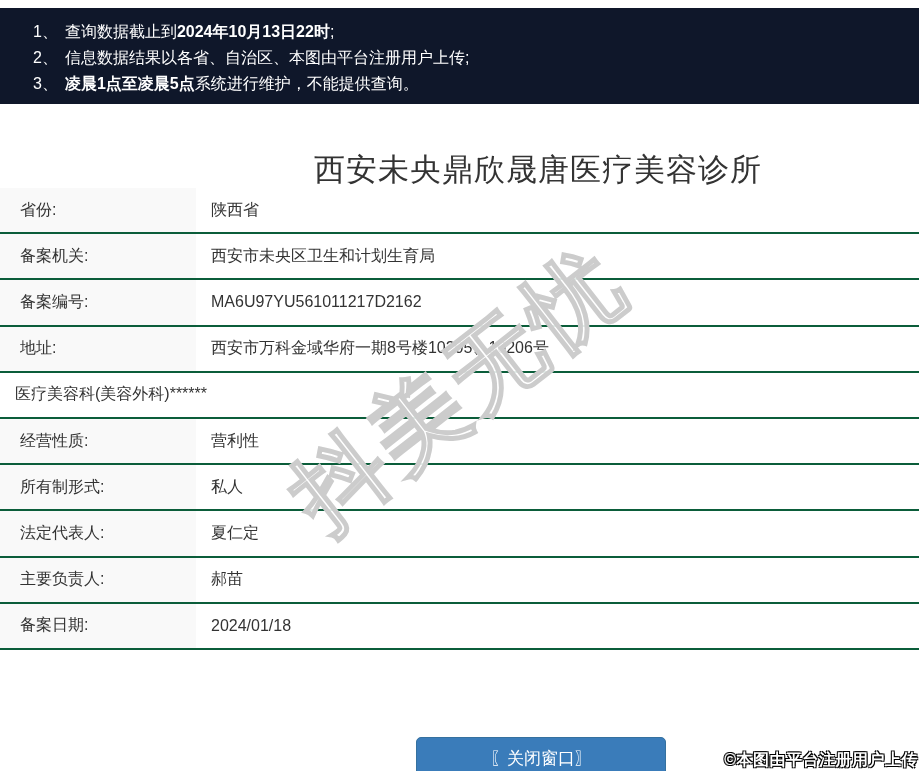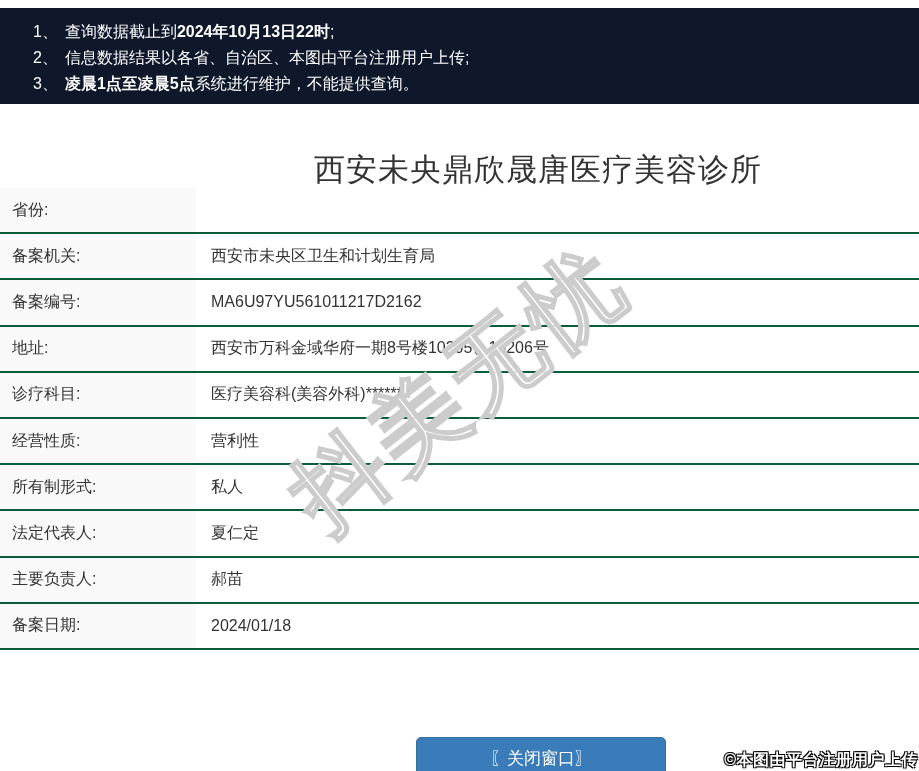--- a/index.html
+++ b/index.html
@@ -46,21 +46,21 @@
     display: flex;
     align-items: stretch;
     height: 46.2px;
     border-bottom: 2px solid #0b5d3a;
     font-size: 16px;
   }
   .row .label {
     width: 196px;
     background: #f9f9f9;
     display: flex; align-items: center;
-    padding-left: 12px;
+    padding-left: 20px;
     flex: 0 0 auto;
   }
   .row .value {
     display: flex; align-items: center;
     padding-left: 15px;
     flex: 1 1 auto;
     white-space: nowrap;
   }
 
   
@@ -114,35 +114,35 @@
   <div class="banner-line"><span class="num">1、</span><span>查询数据截止到</span><b>2024年10月13日22时</b><span>;</span></div>
   <div class="banner-line"><span class="num">2、</span><span>信息数据结果以各省、自治区、本图由平台注册用户上传;</span><b></b><span></span></div>
   <div class="banner-line"><span class="num">3、</span><span></span><b>凌晨1点至凌晨5点</b><span>系统进行维护，不能提供查询。</span></div>
 </div>
 
 <h1 class="title">西安未央鼎欣晟唐医疗美容诊所</h1>
 
 <div class="info-table">
   <div class="row">
       <div class="label">省份:</div>
+      <div class="value">陕西省</div>
     </div>
   <div class="row">
       <div class="label">备案机关:</div>
       <div class="value">西安市未央区卫生和计划生育局</div>
     </div>
   <div class="row">
       <div class="label">备案编号:</div>
       <div class="value">MA6U97YU561011217D2162</div>
     </div>
   <div class="row">
       <div class="label">地址:</div>
       <div class="value">西安市万科金域华府一期8号楼10205、10206号</div>
     </div>
   <div class="row">
-      <div class="label">诊疗科目:</div>
       <div class="value">医疗美容科(美容外科)******</div>
     </div>
   <div class="row">
       <div class="label">经营性质:</div>
       <div class="value">营利性</div>
     </div>
   <div class="row">
       <div class="label">所有制形式:</div>
       <div class="value">私人</div>
     </div>

